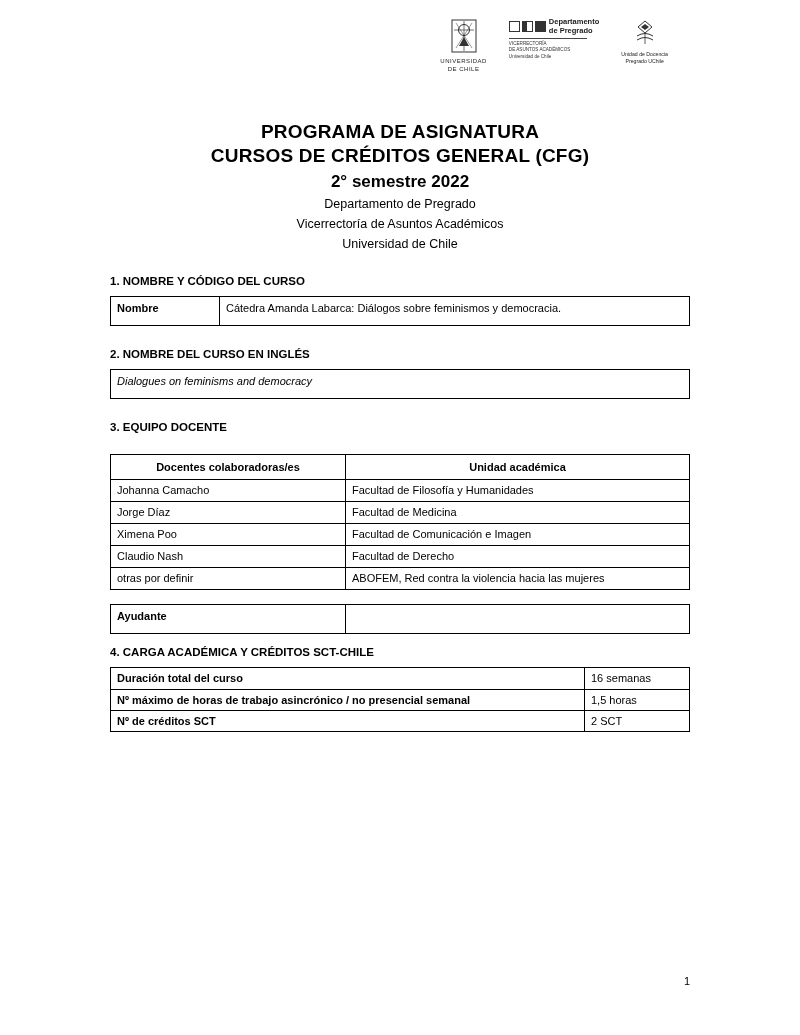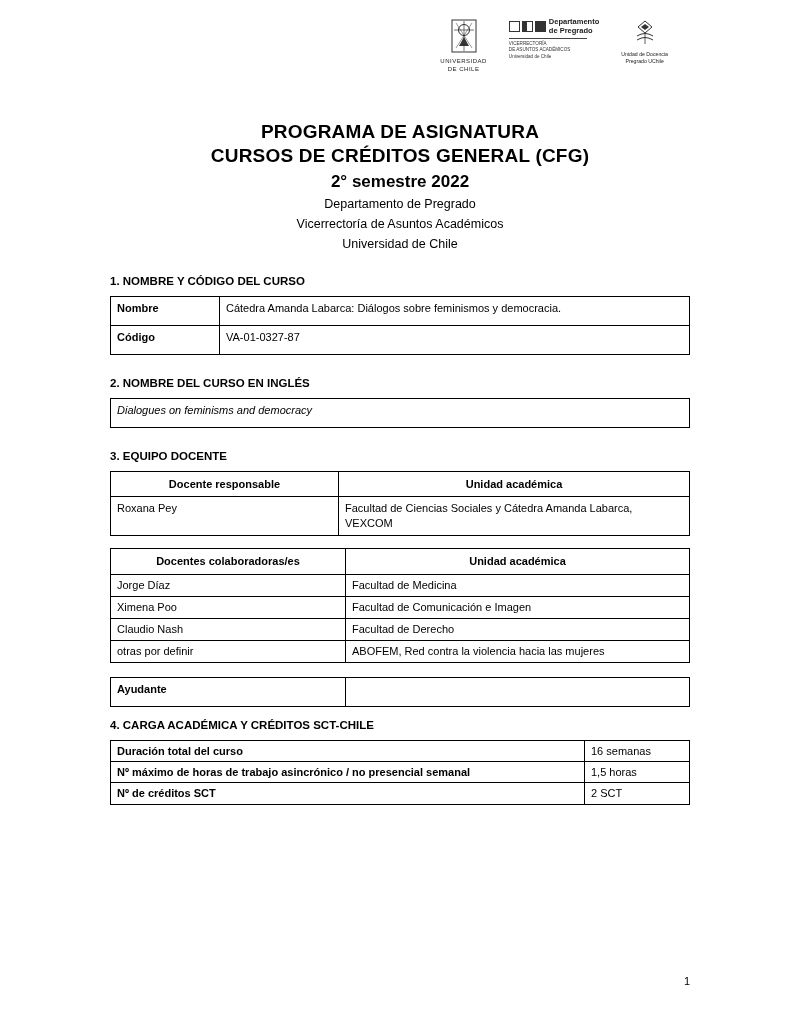--- a/index.html
+++ b/index.html
@@ -257,64 +257,50 @@
     <div class="sub-line">Universidad de Chile</div>
   </div>
 
   <div class="section-title">1. NOMBRE Y CÓDIGO DEL CURSO</div>
   <table class="t-nombre">
     <tbody>
       <tr>
         <td>Nombre</td>
         <td>Cátedra Amanda Labarca: Diálogos sobre feminismos y democracia.</td>
       </tr>
-      <tr>
-        <td>Código</td>
-        <td>VA-01-0327-87</td>
-      </tr>
     </tbody>
   </table>
 
   <div class="section-title">2. NOMBRE DEL CURSO EN INGLÉS</div>
   <table class="t-english">
     <tbody>
       <tr>
         <td>Dialogues on feminisms and democracy</td>
       </tr>
     </tbody>
   </table>
 
   <div class="section-title">3. EQUIPO DOCENTE</div>
 
-  <table class="t-equipo">
-    <thead>
-      <tr>
-        <th class="col1">Docente responsable</th>
-        <th>Unidad académica</th>
-      </tr>
-    </thead>
-    <tbody>
-      <tr>
-        <td class="col1">Roxana Pey</td>
-        <td>Facultad de Ciencias Sociales y Cátedra Amanda Labarca, VEXCOM</td>
-      </tr>
-    </tbody>
-  </table>
 
   <div style="height:12px"></div>
 
   <table class="t-colab">
     <thead>
       <tr>
         <th class="col1">Docentes colaboradoras/es</th>
         <th>Unidad académica</th>
       </tr>
     </thead>
     <tbody>
       <tr>
+        <td class="col1">Johanna Camacho</td>
+        <td>Facultad de Filosofía y Humanidades</td>
+      </tr>
+      <tr>
         <td class="col1">Jorge Díaz</td>
         <td>Facultad de Medicina</td>
       </tr>
       <tr>
         <td class="col1">Ximena Poo</td>
         <td>Facultad de Comunicación e Imagen</td>
       </tr>
       <tr>
         <td class="col1">Claudio Nash</td>
         <td>Facultad de Derecho</td>

